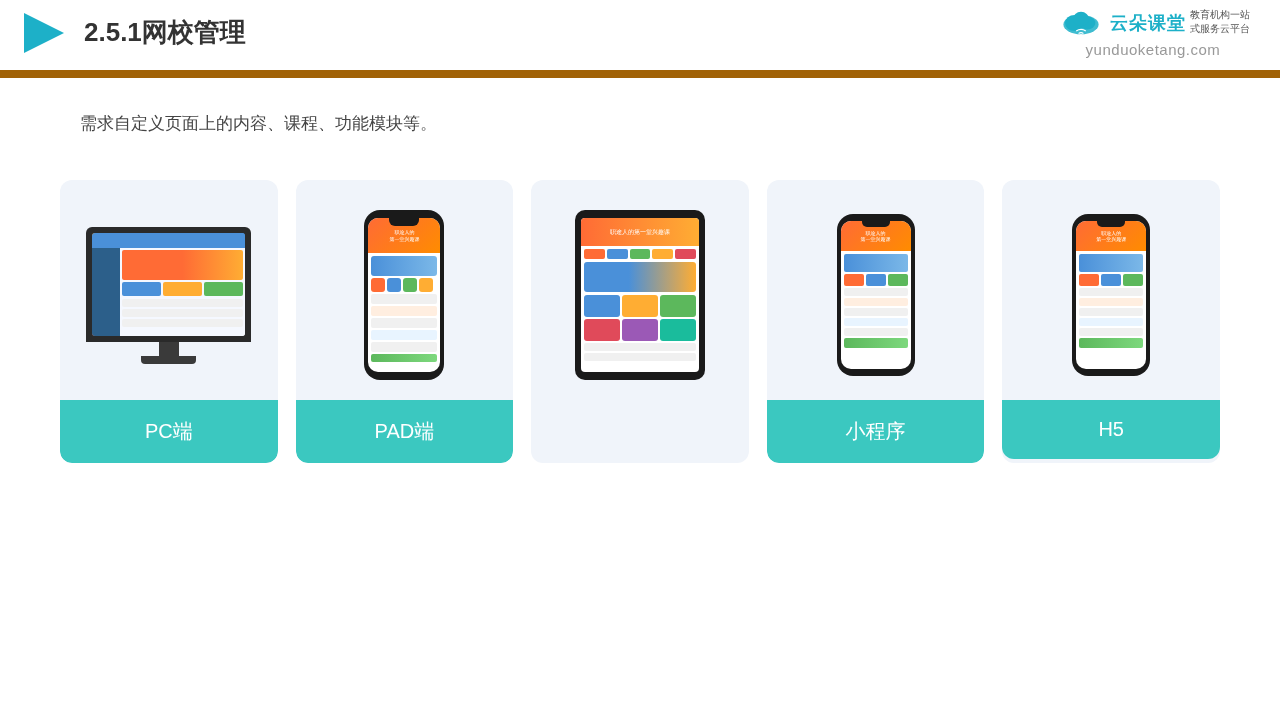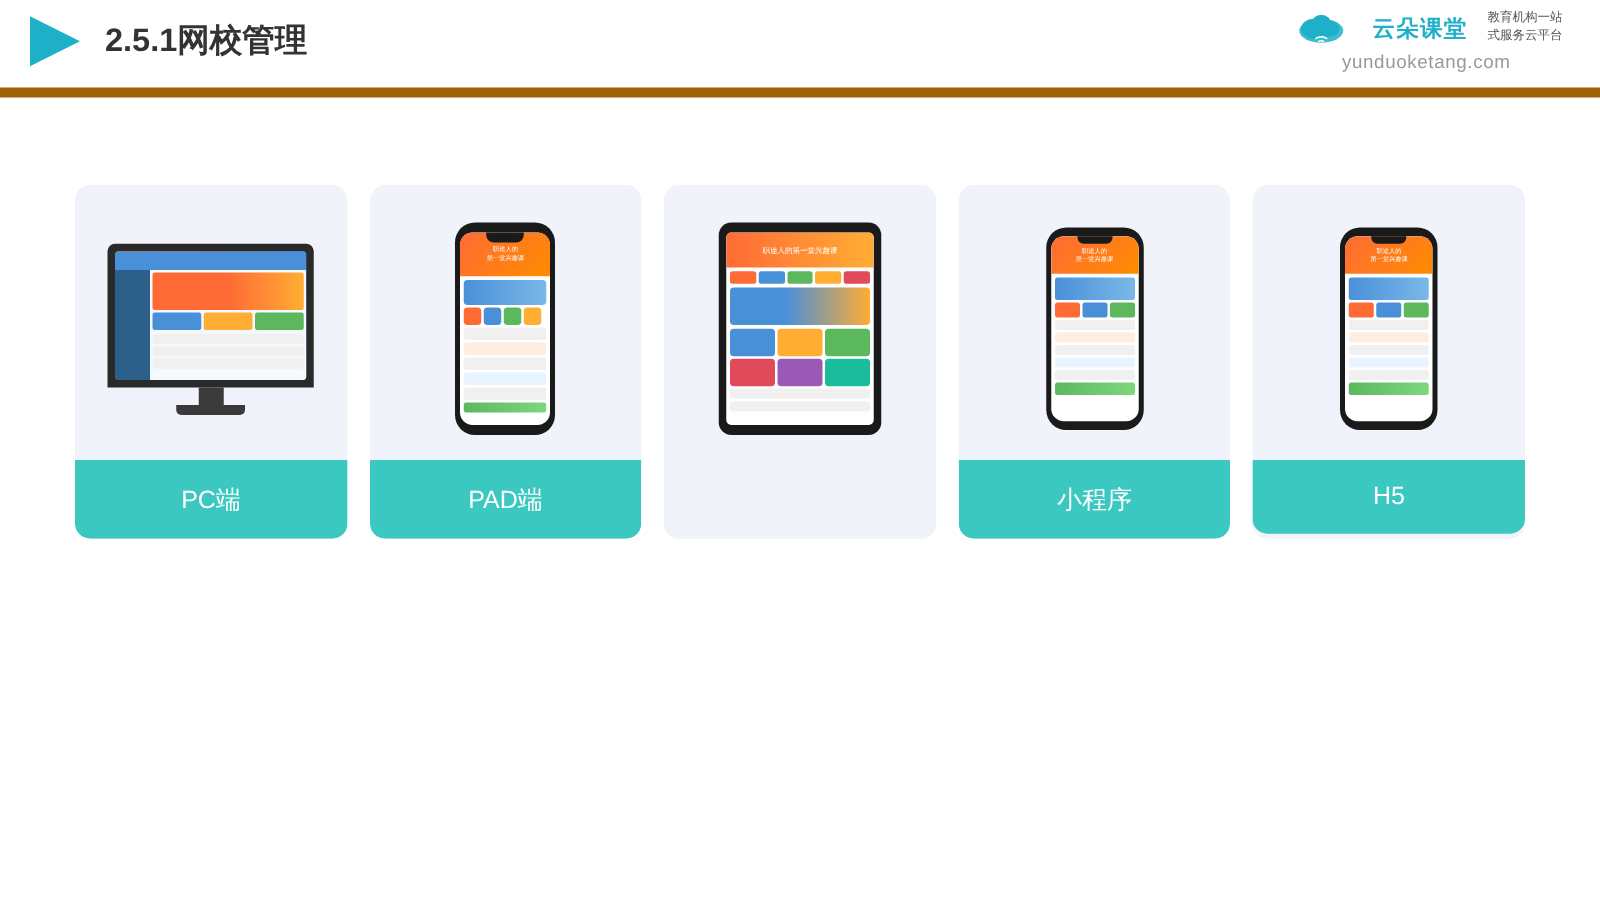--- a/index.html
+++ b/index.html
@@ -34,21 +34,21 @@
       color: #333;
     }
     .logo-area {
       display: flex;
       flex-direction: column;
       align-items: center;
     }
     .logo-cloud {
       display: flex;
       align-items: center;
-      gap: 16px;
+      gap: 4px;
     }
     .cloud-icon-svg {
       width: 50px;
       height: 32px;
     }
     .logo-text {
       font-size: 18px;
       font-weight: bold;
       color: #1db0c8;
       letter-spacing: 1px;
@@ -366,20 +366,21 @@
       <div class="logo-slogan">
         <div>教育机构一站</div>
         <div>式服务云平台</div>
       </div>
     </div>
     <div class="logo-pinyin">yunduoketang.com</div>
   </div>
 </div>
 
 <div class="description">
+  <div>需求自定义页面上的内容、课程、功能模块等。</div>
 </div>
 
 <div class="cards-container">
 
   <div class="card">
     <div class="card-image-area">
       <div class="pc-monitor">
         <div class="monitor-body">
           <div class="monitor-screen">
             <div class="monitor-screen-bar"></div>

